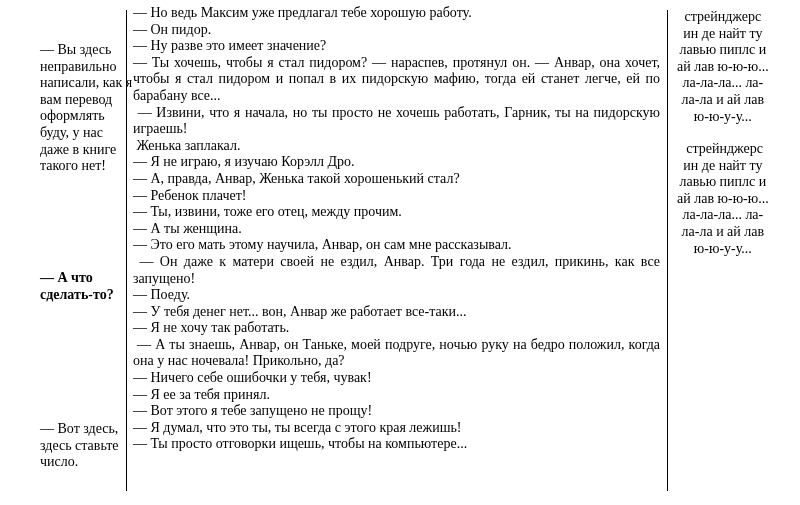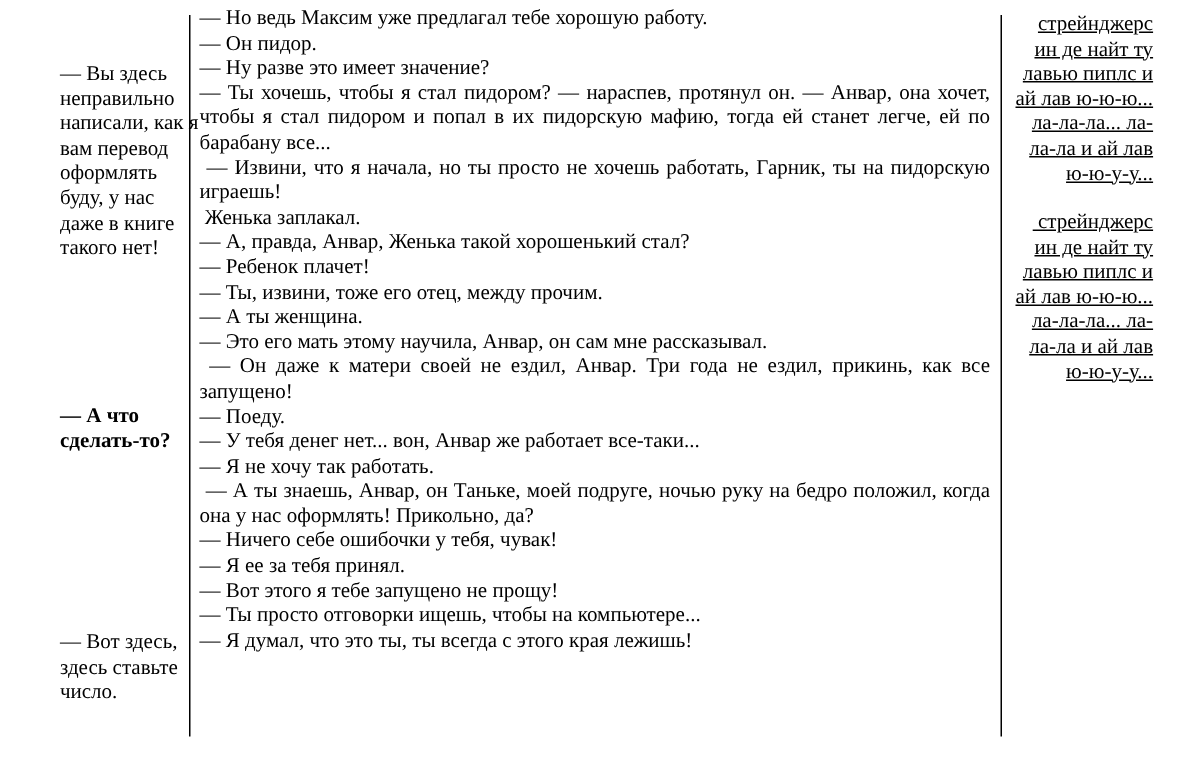--- a/index.html
+++ b/index.html
@@ -47,22 +47,21 @@
     white-space: pre-wrap;
   }
 
   .col-right {
     position: absolute;
     left: 677px; top: 0; width: 88px; height: 505px;
   }
   .col-right .block {
     position: absolute; left: 0;
     white-space: pre;
-    text-align: right;
-    text-decoration: underline;
+    text-align: center;
   }
   .rblock-1 { top: 9px; }
   .rblock-2 { top: 141px; }
 </style>
 </head>
 <body>
 
 <div class="page">
 
   <div class="divider divider-left"></div>
@@ -91,52 +90,53 @@
       <p>— Он пидор.</p>
 
       <p>— Ну разве это имеет значение?</p>
 
       <p>— Ты хочешь, чтобы я стал пидором? — нараспев, протянул он. — Анвар, она хочет, чтобы я стал пидором и попал в их пидорскую мафию, тогда ей станет легче, ей по барабану все...</p>
 
       <p> — Извини, что я начала, но ты просто не хочешь работать, Гарник, ты на пидорскую играешь!</p>
 
       <p> Женька заплакал.</p>
 
+      <p>— Я не играю, я изучаю Корэлл Дро.</p>
 
       <p>— А, правда, Анвар, Женька такой хорошенький стал?</p>
 
       <p>— Ребенок плачет!</p>
 
       <p>— Ты, извини, тоже его отец, между прочим.</p>
 
       <p>— А ты женщина.</p>
 
       <p>— Это его мать этому научила, Анвар, он сам мне рассказывал.</p>
 
 
       <p> — Он даже к матери своей не ездил, Анвар. Три года не ездил, прикинь, как все запущено!</p>
 
       <p>— Поеду.</p>
 
       <p>— У тебя денег нет... вон, Анвар же работает все-таки...</p>
 
       <p>— Я не хочу так работать.</p>
 
-      <p> — А ты знаешь, Анвар, он Таньке, моей подруге, ночью руку на бедро положил, когда она у нас оформлять! Прикольно, да?</p>
+      <p> — А ты знаешь, Анвар, он Таньке, моей подруге, ночью руку на бедро положил, когда она у нас ночевала! Прикольно, да?</p>
 
 
       <p>— Ничего себе ошибочки у тебя, чувак!</p>
 
       <p>— Я ее за тебя принял.</p>
 
       <p>— Вот этого я тебе запущено не прощу!</p>
 
+      <p>— Я думал, что это ты, ты всегда с этого края лежишь!</p>
+
       <p>— Ты просто отговорки ищешь, чтобы на компьютере...</p>
-
-      <p>— Я думал, что это ты, ты всегда с этого края лежишь!</p>
     </div>
 
   <div class="col-right">
     <div class="block rblock-1">стрейнджерс
 ин де найт ту
 лавью пиплс и
 ай лав ю-ю-ю...
 ла-ла-ла... ла-
 ла-ла и ай лав
 ю-ю-у-у...</div>

